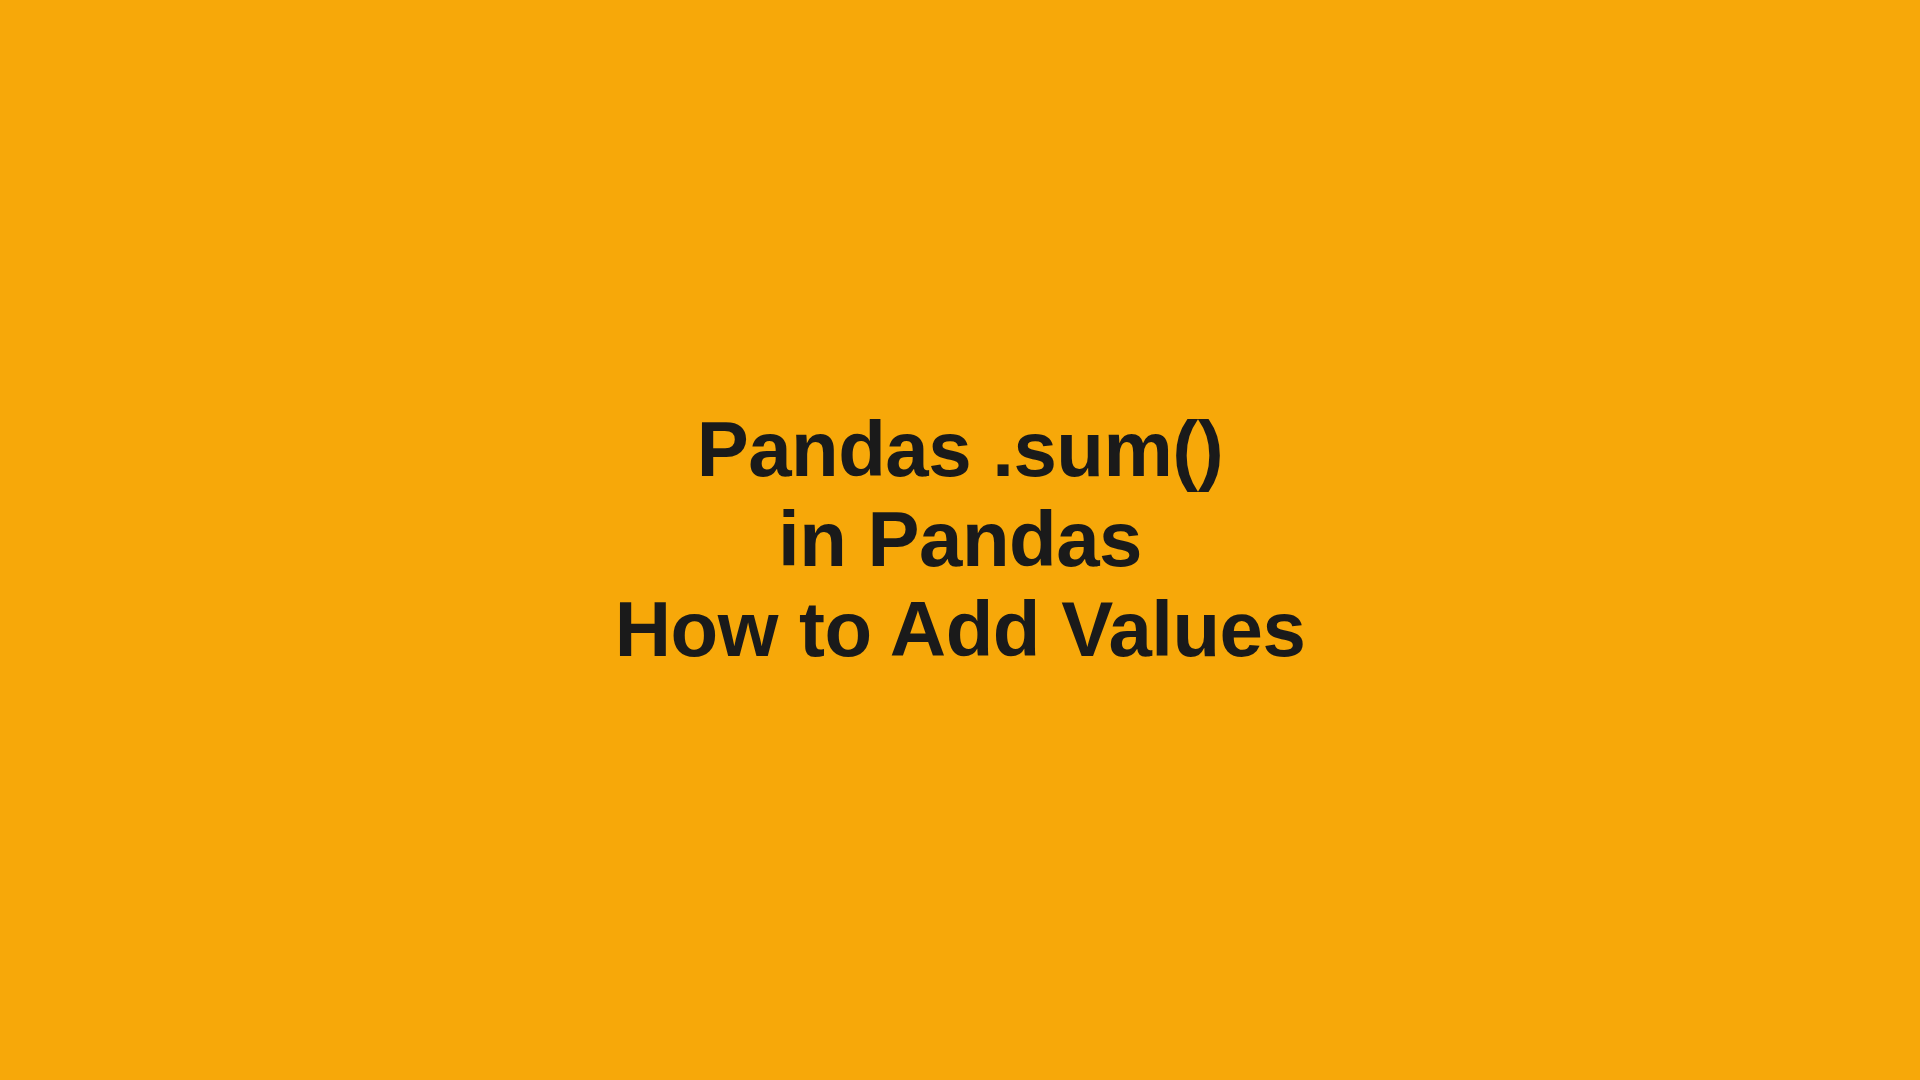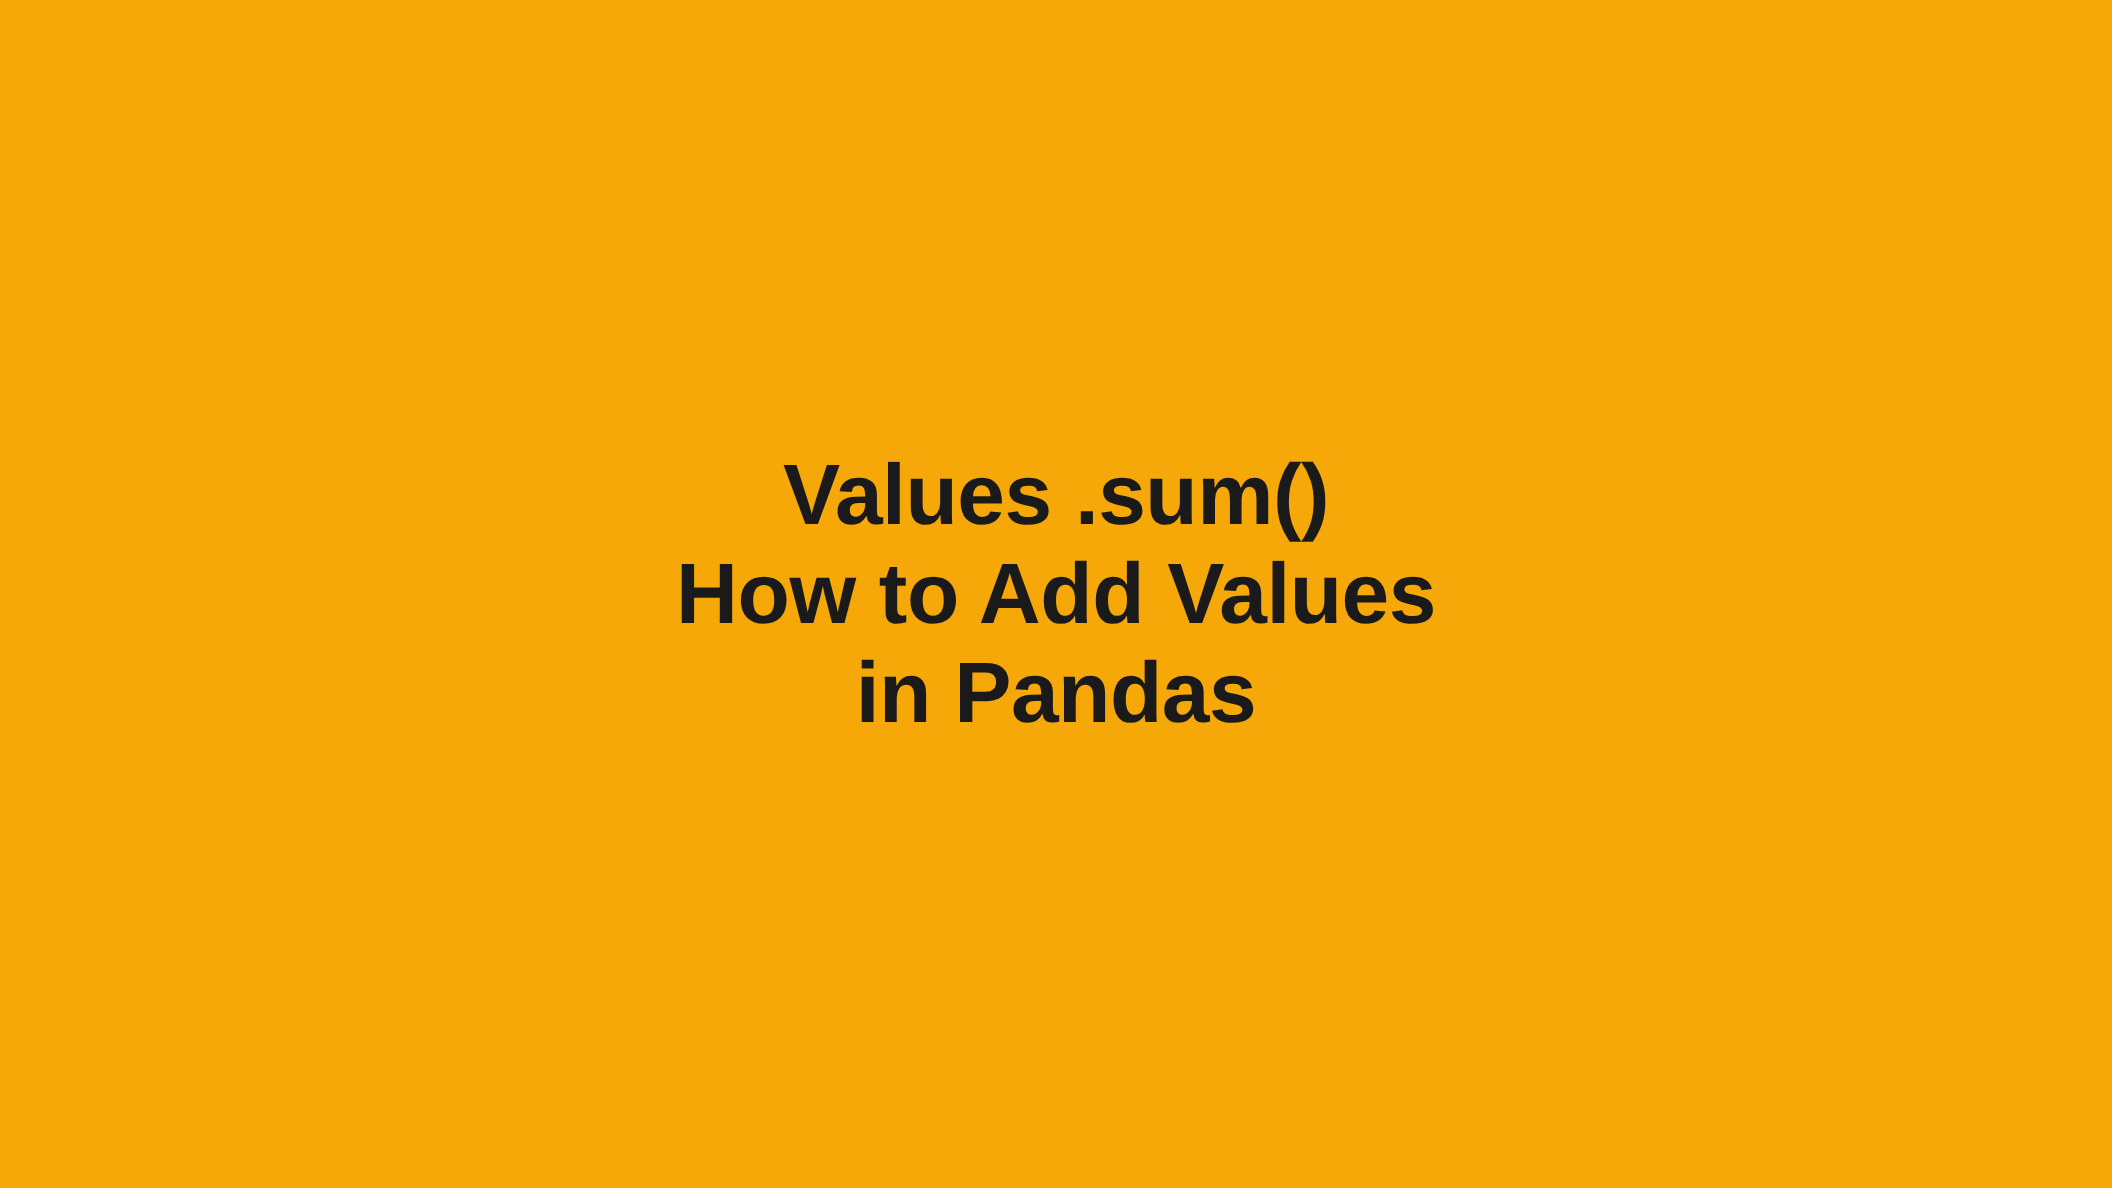--- a/index.html
+++ b/index.html
@@ -24,16 +24,16 @@
       font-weight: 600;
       color: #1a1a1a;
       line-height: 1.15;
       letter-spacing: -0.5px;
     }
   </style>
 </head>
 <body>
 
 <div class="title-container">
-  <div class="title-line">Values .sum()</div>
+  <div class="title-line">Pandas .sum()</div>
+  <div class="title-line">in Pandas</div>
   <div class="title-line">How to Add Values</div>
-  <div class="title-line">in Pandas</div>
 </div>
 
 </body></html>

